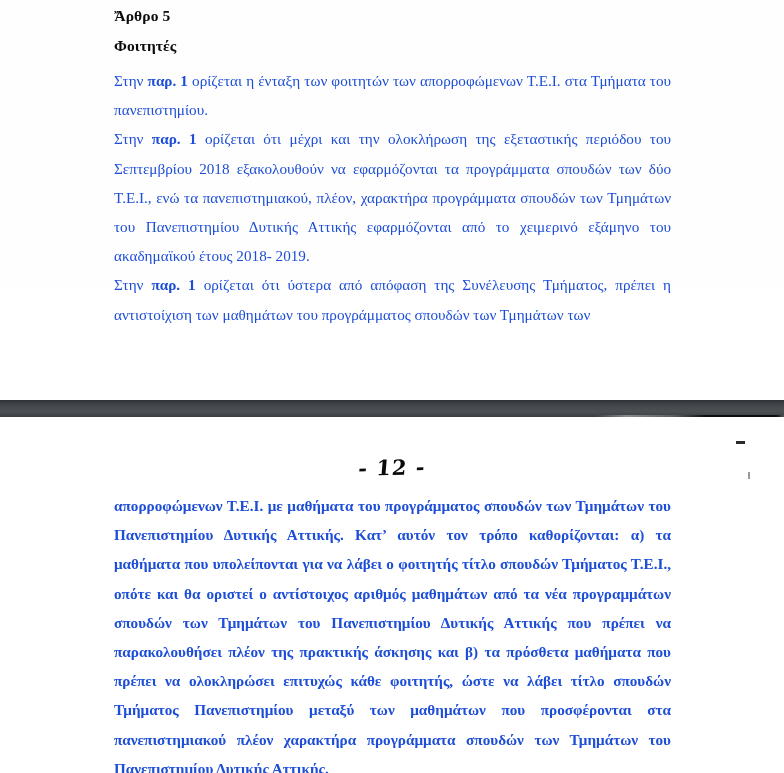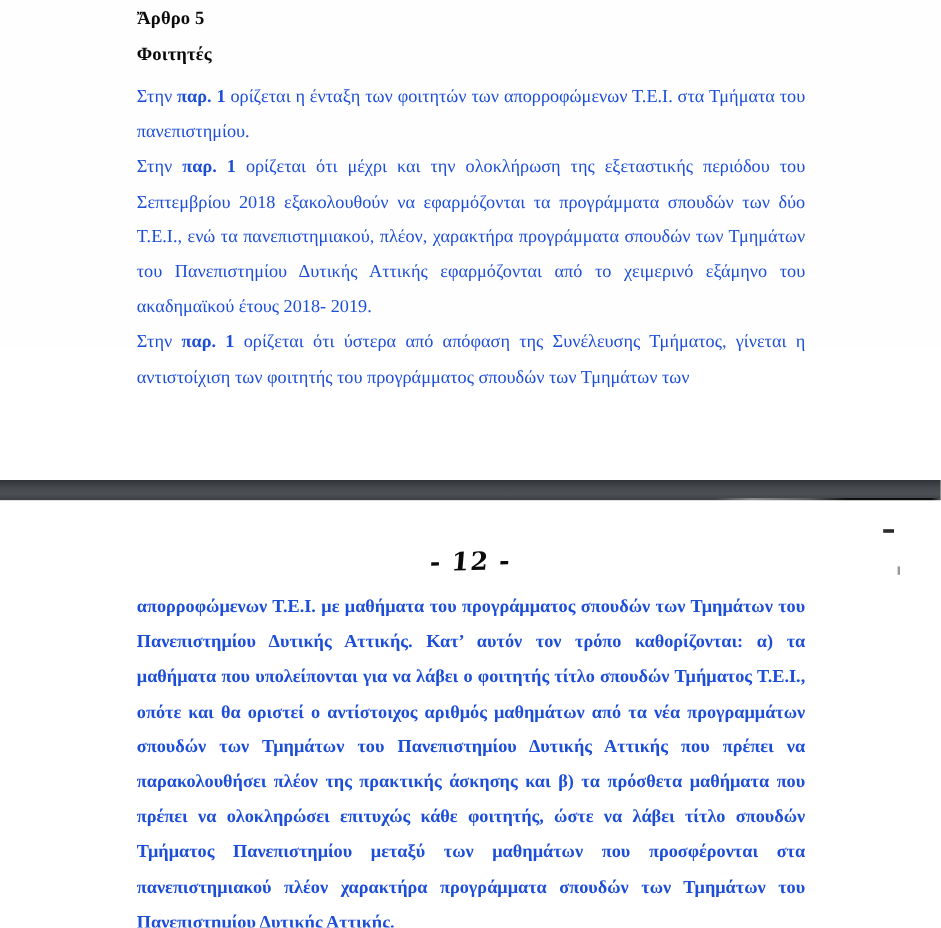--- a/index.html
+++ b/index.html
@@ -139,21 +139,21 @@
 
   <div class="text-col" style="top:8px;">
 
     <div class="heading">Ἄρθρο 5</div>
     <div class="heading" style="margin-top:14px;">Φοιτητές</div>
 
     <p class="para" style="margin-top:13px;"><span>Στην </span><b>παρ. 1</b><span> ορίζεται η ένταξη των φοιτητών των απορροφώμενων Τ.Ε.Ι. στα Τμήματα του πανεπιστημίου.</span></p>
 
     <p class="para"><span>Στην </span><b>παρ. 1</b><span> ορίζεται ότι μέχρι και την ολοκλήρωση της εξεταστικής περιόδου του Σεπτεμβρίου 2018 εξακολουθούν να εφαρμόζονται τα προγράμματα σπουδών των δύο Τ.Ε.Ι., ενώ τα πανεπιστημιακού, πλέον, χαρακτήρα προγράμματα σπουδών των Τμημάτων του Πανεπιστημίου Δυτικής Αττικής εφαρμόζονται από το χειμερινό εξάμηνο του ακαδημαϊκού έτους 2018- 2019.</span></p>
 
-    <p class="para"><span>Στην </span><b>παρ. 1</b><span> ορίζεται ότι ύστερα από απόφαση της Συνέλευσης Τμήματος, γίνεται η αντιστοίχιση των φοιτητής του προγράμματος σπουδών των Τμημάτων των</span></p>
+    <p class="para"><span>Στην </span><b>παρ. 1</b><span> ορίζεται ότι ύστερα από απόφαση της Συνέλευσης Τμήματος, πρέπει η αντιστοίχιση των μαθημάτων του προγράμματος σπουδών των Τμημάτων των</span></p>
 
   </div>
 </div>
 
 <div id="scan-separator"></div>
 <div id="scan-separator-edge"></div>
 
 <div class="page" id="page-two">
 
   <div id="edge-tick"></div>

